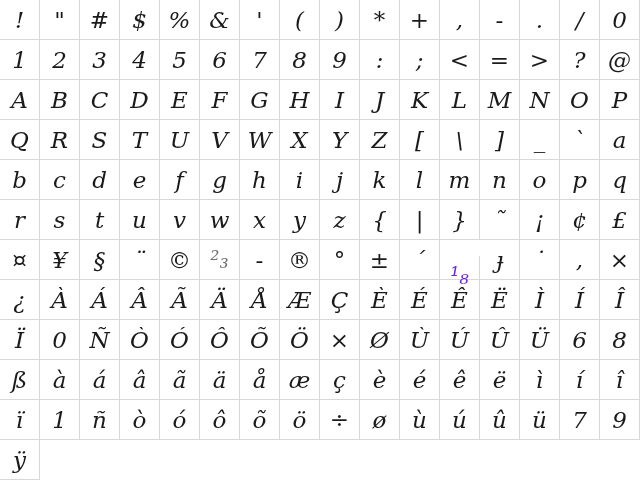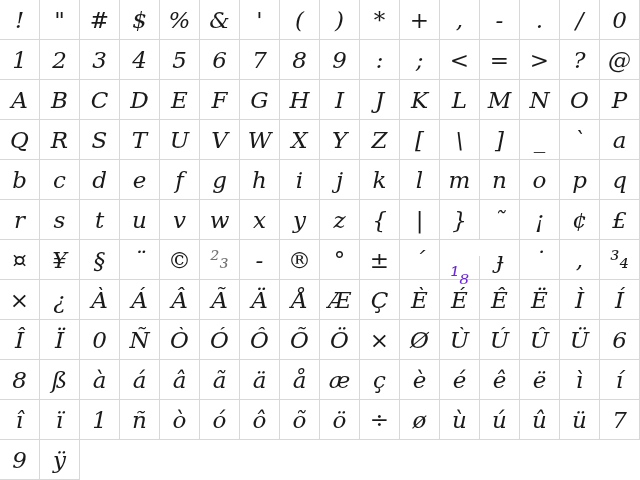--- a/index.html
+++ b/index.html
@@ -145,21 +145,20 @@
     <div class="cell" style="border-color: rgb(216, 216, 216); color: #737373;">²₃</div>
     <div class="cell" style="border-color: rgb(216, 216, 216); color: rgb(26, 26, 26);">-</div>
     <div class="cell" style="border-color: rgb(216, 216, 216); color: rgb(26, 26, 26);">®</div>
     <div class="cell" style="border-color: rgb(216, 216, 216); color: rgb(26, 26, 26);">°</div>
     <div class="cell" style="border-color: rgb(216, 216, 216); color: rgb(26, 26, 26);">±</div>
     <div class="cell" style="border-color: rgb(216, 216, 216); color: rgb(26, 26, 26);">´</div>
     <div class="cell" style="border-color: rgb(216, 216, 216); color: #6d28d9; margin-top: 16px;">¹₈</div>
     <div class="cell" style="border-color: rgb(216, 216, 216); color: rgb(26, 26, 26);">ɟ</div>
     <div class="cell" style="border-color: rgb(216, 216, 216); color: rgb(26, 26, 26);">˙</div>
     <div class="cell" style="border-color: rgb(216, 216, 216); color: rgb(26, 26, 26);">,</div>
-    <div class="cell" style="border-color: rgb(216, 216, 216); color: rgb(26, 26, 26);">³₄</div>
     <div class="cell" style="border-color: rgb(216, 216, 216); color: rgb(26, 26, 26);">×</div>
     <div class="cell" style="border-color: rgb(216, 216, 216); color: rgb(26, 26, 26);">¿</div>
     <div class="cell" style="border-color: rgb(216, 216, 216); color: rgb(26, 26, 26);">À</div>
     <div class="cell" style="border-color: rgb(216, 216, 216); color: rgb(26, 26, 26);">Á</div>
     <div class="cell" style="border-color: rgb(216, 216, 216); color: rgb(26, 26, 26);">Â</div>
     <div class="cell" style="border-color: rgb(216, 216, 216); color: rgb(26, 26, 26);">Ã</div>
     <div class="cell" style="border-color: rgb(216, 216, 216); color: rgb(26, 26, 26);">Ä</div>
     <div class="cell" style="border-color: rgb(216, 216, 216); color: rgb(26, 26, 26);">Å</div>
     <div class="cell" style="border-color: rgb(216, 216, 216); color: rgb(26, 26, 26);">Æ</div>
     <div class="cell" style="border-color: rgb(216, 216, 216); color: rgb(26, 26, 26);">Ç</div>

